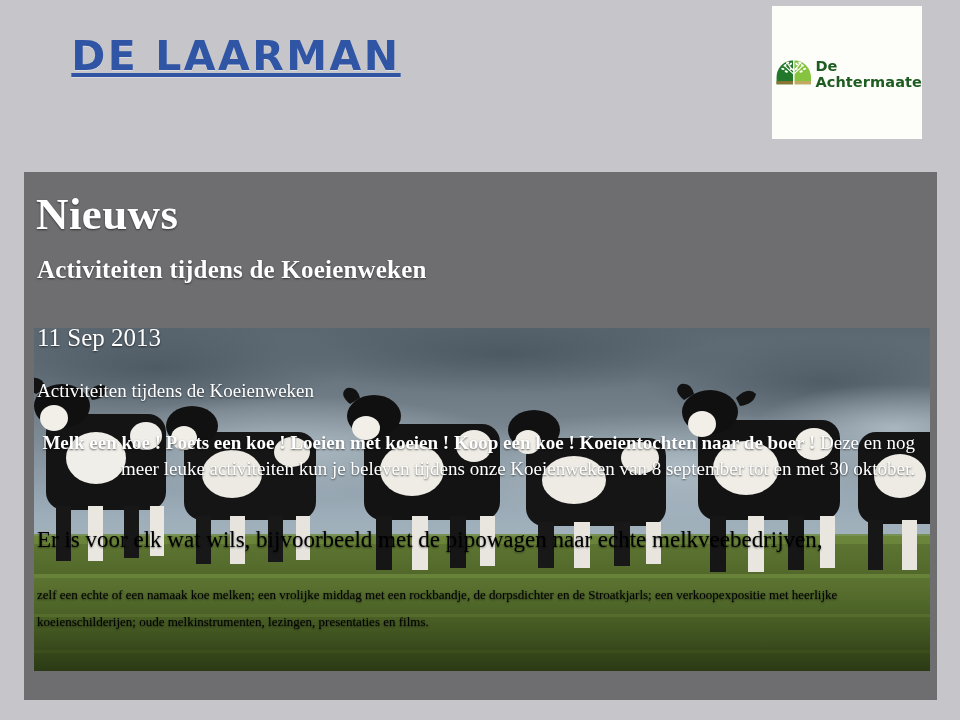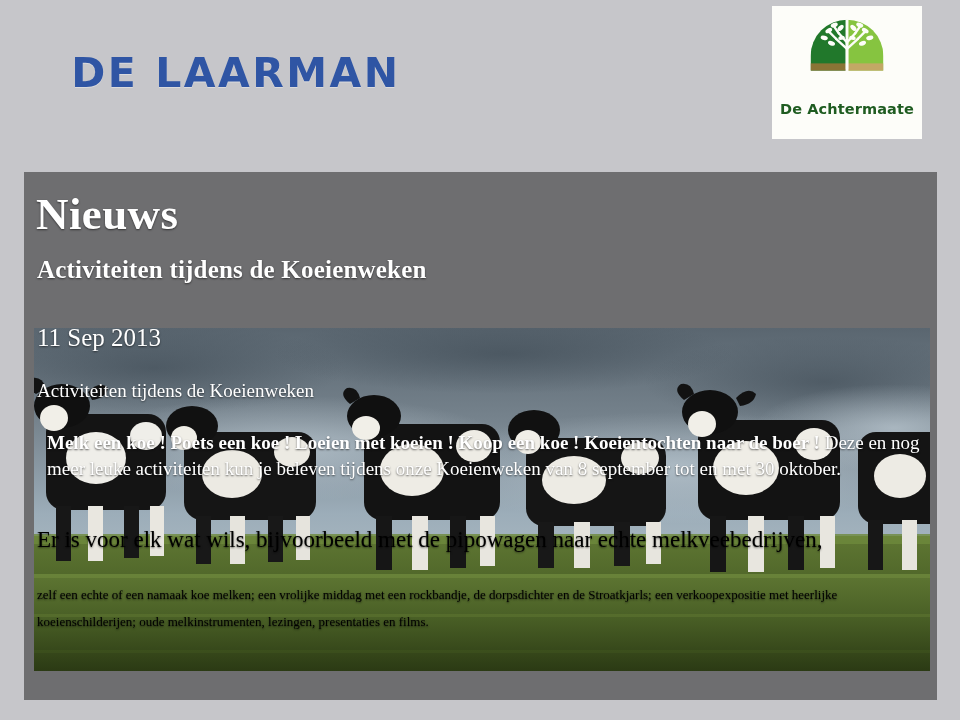--- a/index.html
+++ b/index.html
@@ -37,31 +37,32 @@
   #museum-logo .line1 {
     display: block;
     font-size: 31px;
     letter-spacing: 4px;
     text-shadow: 0 1px 0 rgba(255,255,255,0.35);
   }
   #museum-logo .line2 {
     display: block;
     font-size: 41px;
     letter-spacing: 2.5px;
-    margin-top: 23px;
+    margin-top: 6px;
     text-shadow: 0 1px 0 rgba(255,255,255,0.35);
+    text-decoration: underline;
   }
 
   #partner-logo-box {
     position: absolute;
     left: 772px; top: 6px;
     width: 150px; height: 133px;
     background: #fdfdf9;
     display: flex;
-    flex-direction: column;
+    flex-direction: row;
     align-items: center;
     justify-content: flex-start;
   }
   #partner-logo-mark {
     margin-top: 10px;
     width: 92px; height: 82px;
   }
   #partner-logo-text {
     font-family: "DejaVu Sans", sans-serif;
     font-weight: bold;
@@ -125,27 +126,28 @@
     left: 13px; top: 173px;
     font-size: 19px;
   }
   #section-heading {
     left: 13px; top: 208px;
     font-size: 19px;
   }
 
   #activities-para {
     position: absolute;
-    left: 23px; top: 239px;
+    left: 7px; top: 239px;
     width: 884px;
     color: #ffffff;
     font-size: 19px;
     line-height: 26px;
     text-shadow: 0 1px 2px rgba(0,0,0,0.6);
     white-space: normal;
+    text-align: right;
   }
   #activities-para .b { font-weight: bold; }
 
   #highlight-para {
     position: absolute;
     left: 13px; top: 328px;
     width: 860px;
     color: #000000;
     font-size: 23px;
     font-weight: normal;

